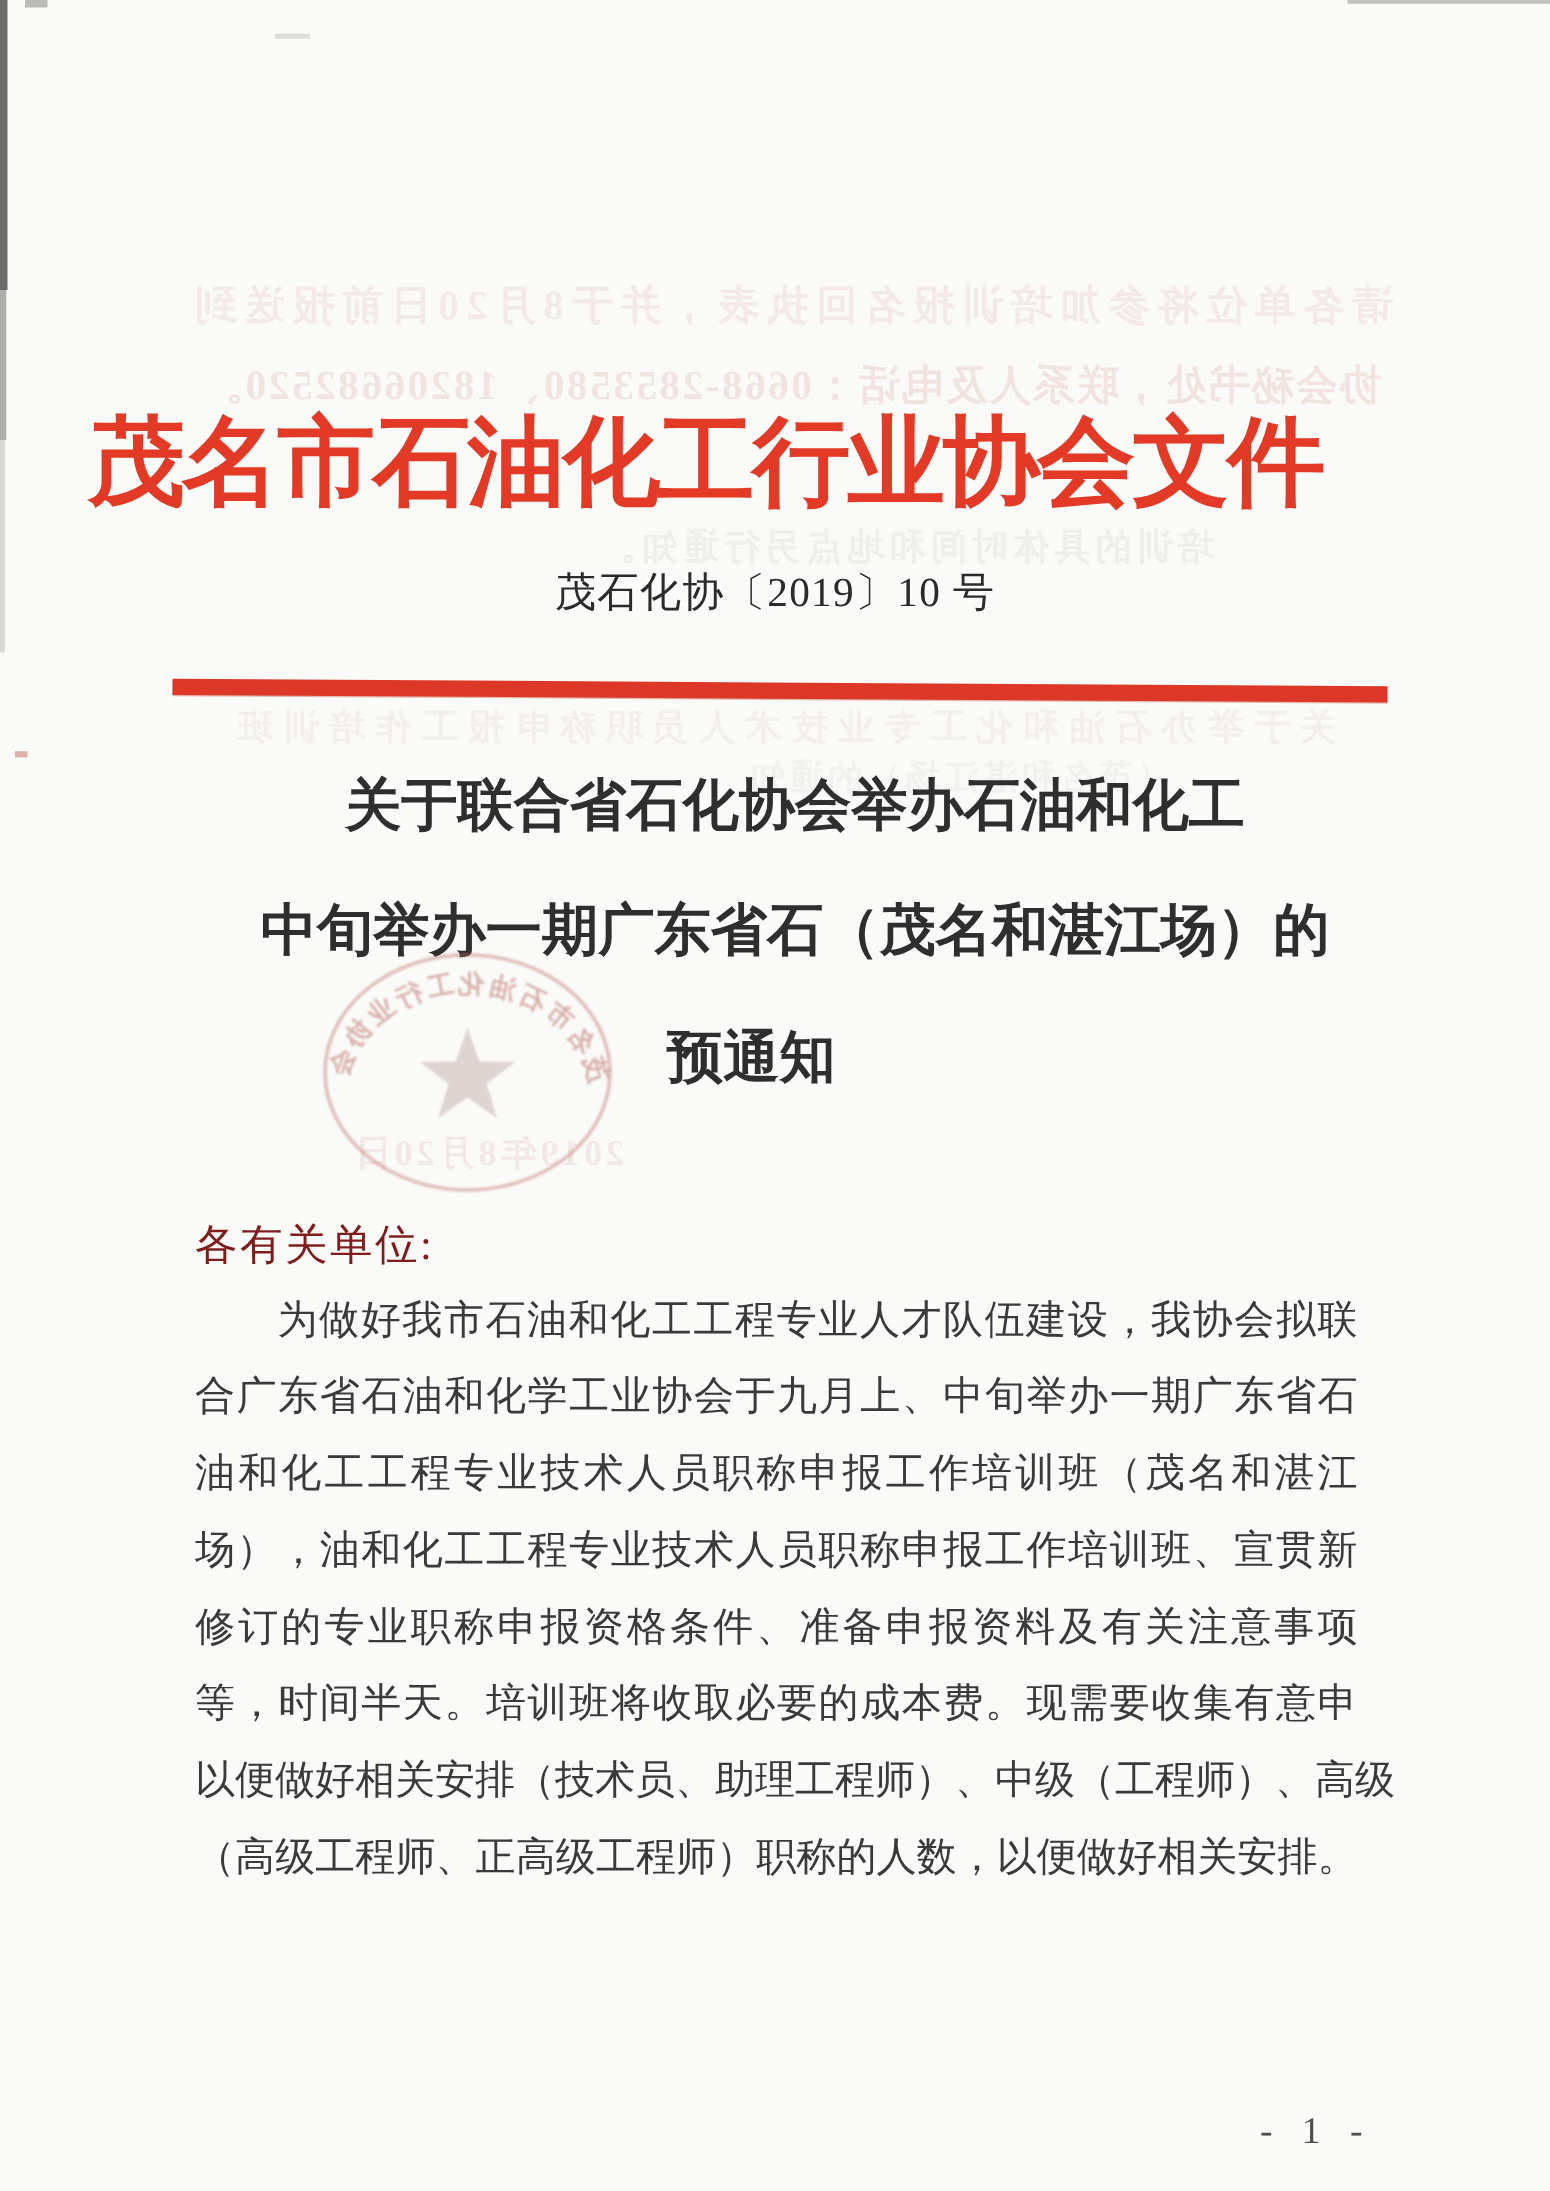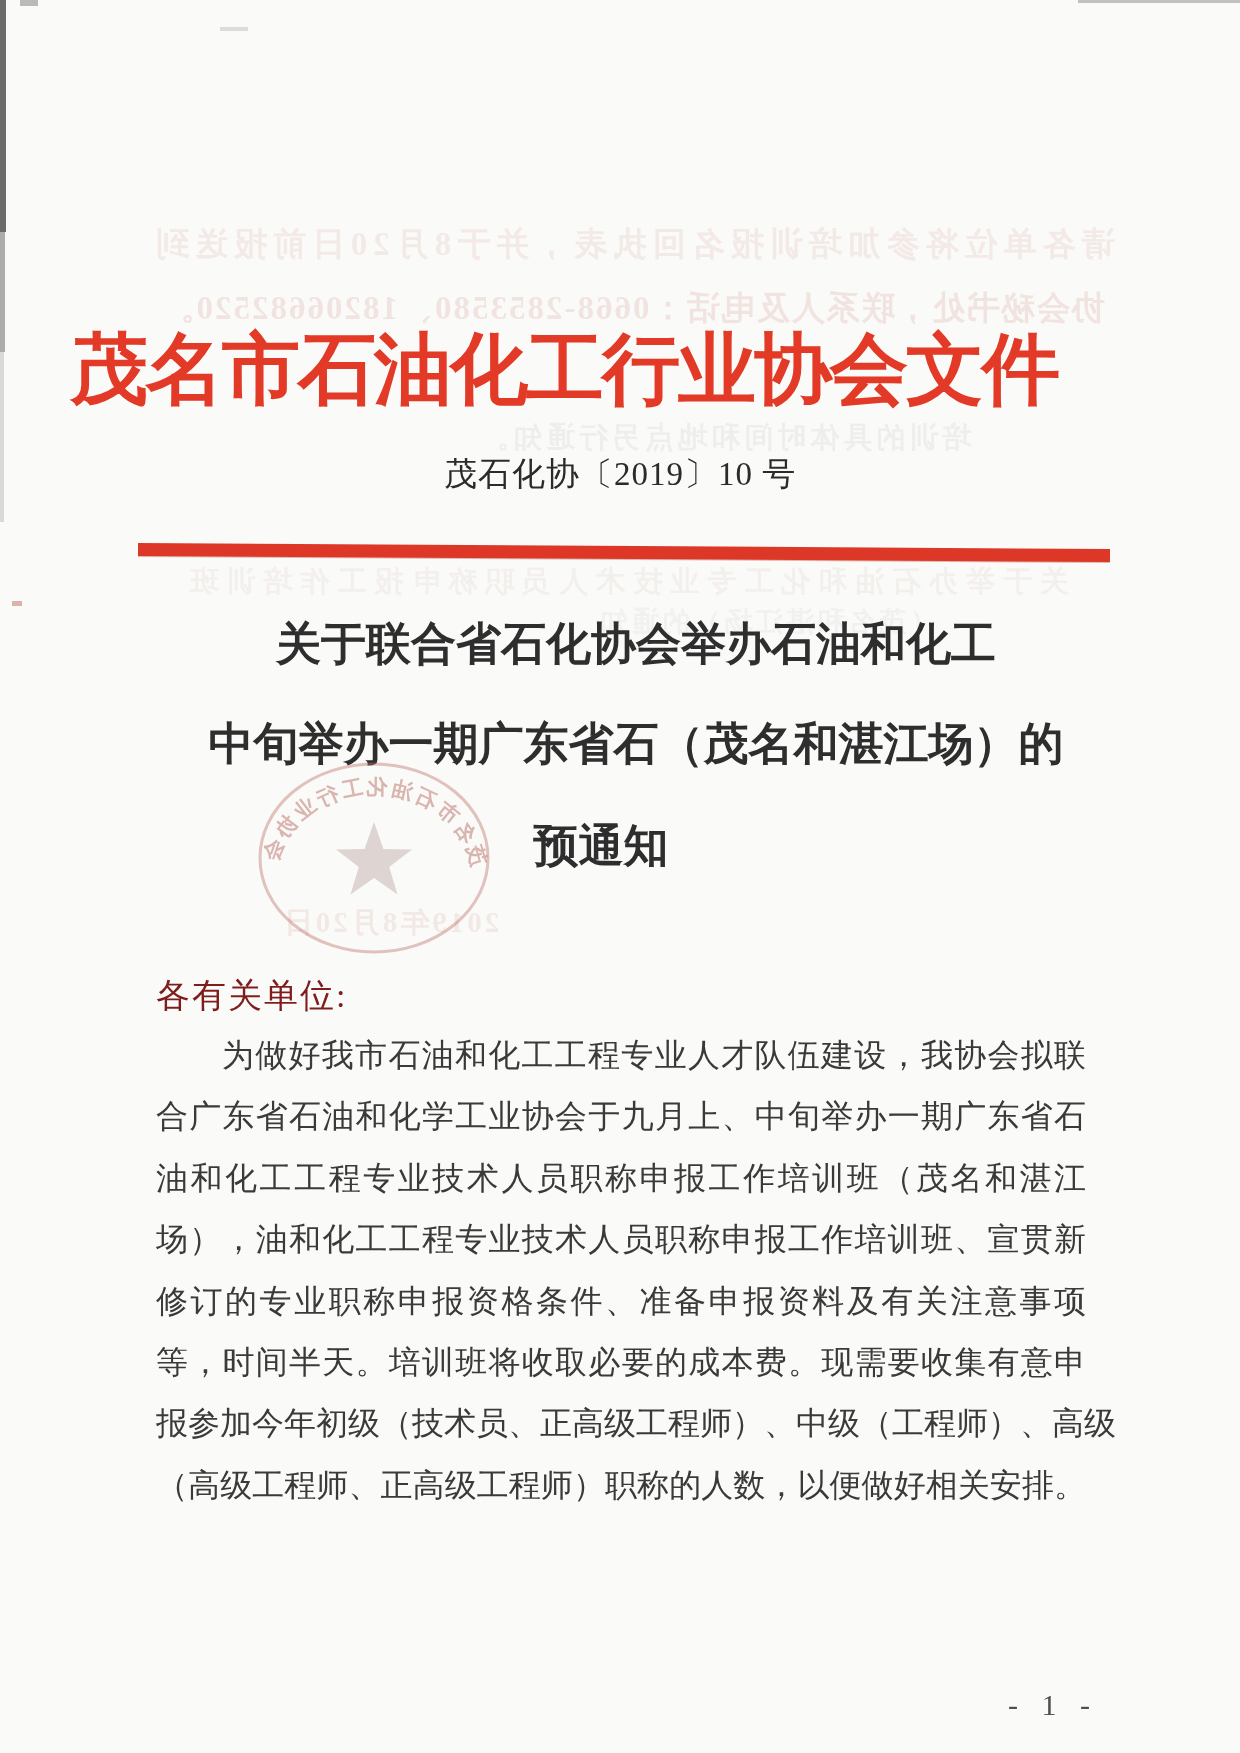--- a/index.html
+++ b/index.html
@@ -98,17 +98,17 @@
 
 <div class="abs salutation">各有关单位:</div>
 
 <div class="abs body-block">
   <div class="line indent">为做好我市石油和化工工程专业人才队伍建设，我协会拟联</div>
   <div class="line">合广东省石油和化学工业协会于九月上、中旬举办一期广东省石</div>
   <div class="line">油和化工工程专业技术人员职称申报工作培训班（茂名和湛江</div>
   <div class="line">场），油和化工工程专业技术人员职称申报工作培训班、宣贯新</div>
   <div class="line">修订的专业职称申报资格条件、准备申报资料及有关注意事项</div>
   <div class="line">等，时间半天。培训班将收取必要的成本费。现需要收集有意申</div>
-  <div class="line">报参加今年初级（技术员、正高级工程师）、中级（工程师）、高级</div>
+  <div class="line">以便做好相关安排（技术员、助理工程师）、中级（工程师）、高级</div>
   <div class="line">（高级工程师、正高级工程师）职称的人数，以便做好相关安排。</div>
 </div>
 
 <div class="abs page-number">- 1 -</div>
 
 </body></html>

